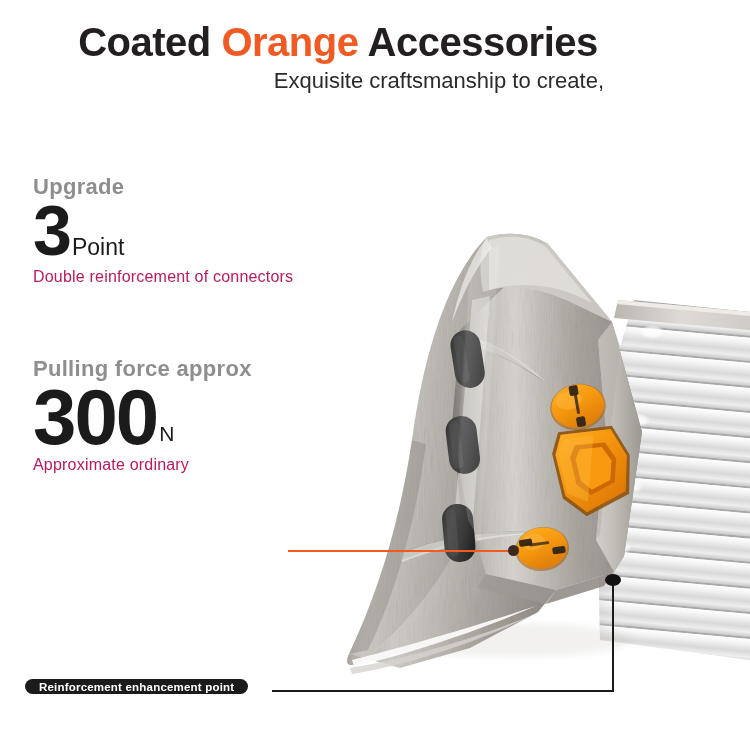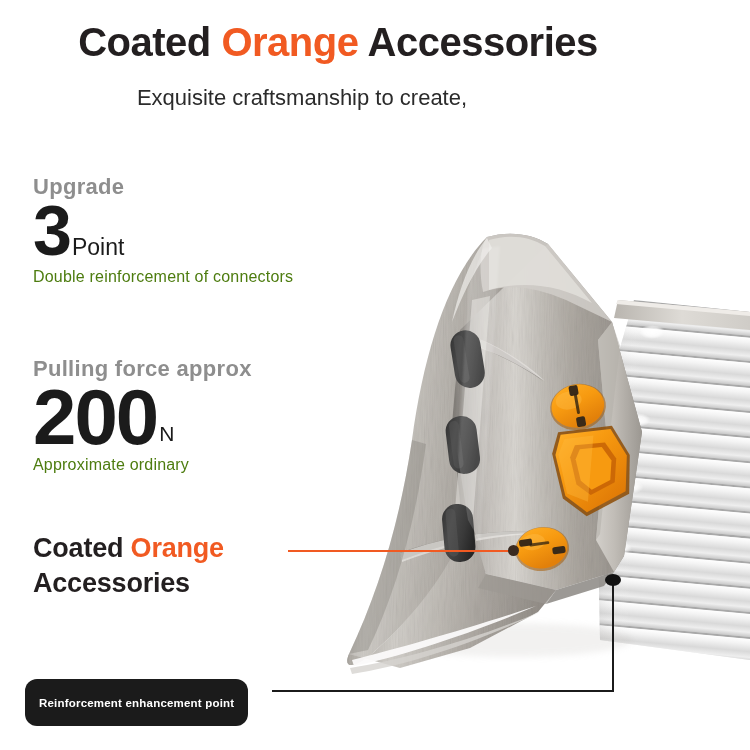--- a/index.html
+++ b/index.html
@@ -13,35 +13,35 @@
   #stage{position:relative;width:750px;height:750px;background:#fff;overflow:hidden;}
 
   
   .title{
     position:absolute;left:0;top:20px;width:676px;text-align:center;
     font-size:40px;font-weight:bold;letter-spacing:-0.5px;color:#231f20;
     white-space:nowrap;line-height:1.1;
   }
   .title .accent{color:#f15a22;}
   .subtitle{
-    position:absolute;left:0;top:66px;width:604px;text-align:center;
-    font-size:22px;color:#2b2b2b;line-height:1.35;font-weight:400;margin-top:17px;
+    position:absolute;left:0;top:66px;width:604px;text-align:right;
+    font-size:22px;color:#2b2b2b;line-height:1.35;font-weight:400;
   }
 
   
   .spec{position:absolute;left:33px;}
   .spec .cap{
     font-size:22px;color:#8e8e8e;font-weight:700;letter-spacing:.3px;
     line-height:1;white-space:nowrap;
   }
   .spec .bigrow{display:flex;align-items:flex-end;line-height:.85;margin-top:4px;}
   .spec .big{font-weight:bold;color:#1b1b1b;letter-spacing:-2px;}
   .spec .unit{color:#1b1b1b;font-weight:normal;margin-left:2px;}
   .spec .sub{
-    font-size:16px;color:#4d7c0f;font-weight:400;letter-spacing:.2px;
+    font-size:16px;color:#be185d;font-weight:400;letter-spacing:.2px;
     white-space:nowrap;margin-top:6px;
   }
 
   #spec-upgrade{top:176px;}
   #spec-upgrade .big{font-size:70px;}
   #spec-upgrade .unit{font-size:23px;padding-bottom:4px;}
   #spec-force{top:358px;}
   #spec-force .big{font-size:78px;}
   #spec-force .unit{font-size:21px;padding-bottom:7px;}
 
@@ -60,21 +60,21 @@
   }
   #orange-leader-dot{
     position:absolute;left:508px;top:545px;width:11px;height:11px;
     border-radius:50%;background:#3a2a20;
   }
 
   
   #callout-pill{
     position:absolute;left:25px;top:679px;height:15px;
     background:#1b1b1b;border-radius:12px;
-    display:flex;align-items:center;padding:16px 14px;
+    display:flex;align-items:center;padding:0 14px;
     font-size:11.5px;font-weight:bold;color:#ffffff;letter-spacing:.2px;
     white-space:nowrap;
   }
   #callout-h{
     position:absolute;left:272px;top:690px;width:342px;height:2px;background:#1b1b1b;
   }
   #callout-v{
     position:absolute;left:612px;top:583px;width:2px;height:109px;background:#1b1b1b;
   }
   #callout-dot{
@@ -392,32 +392,26 @@
     <div class="bigrow">
       <span class="big">3</span>
       <span class="unit">Point</span>
     </div>
     <div class="sub">Double reinforcement of connectors</div>
   </div>
 
   <div class="spec" id="spec-force">
     <div class="cap">Pulling force approx</div>
     <div class="bigrow">
-      <span class="big">200</span>
+      <span class="big">300</span>
       <span class="unit">N</span>
     </div>
     <div class="sub">Approximate ordinary</div>
   </div>
 
-  <div id="coated-label">
-    <div>
-      <span>Coated </span><span class="accent">Orange</span>
-    </div>
-    <div>Accessories</div>
-  </div>
 
   <div id="orange-leader"></div>
   <div id="orange-leader-dot"></div>
 
   <div id="callout-pill">
     <span>Reinforcement enhancement point</span>
   </div>
   <div id="callout-h"></div>
   <div id="callout-v"></div>
   <div id="callout-dot"></div>

